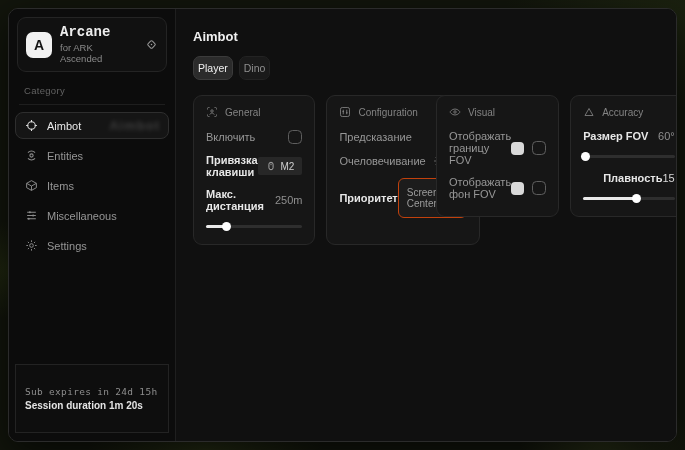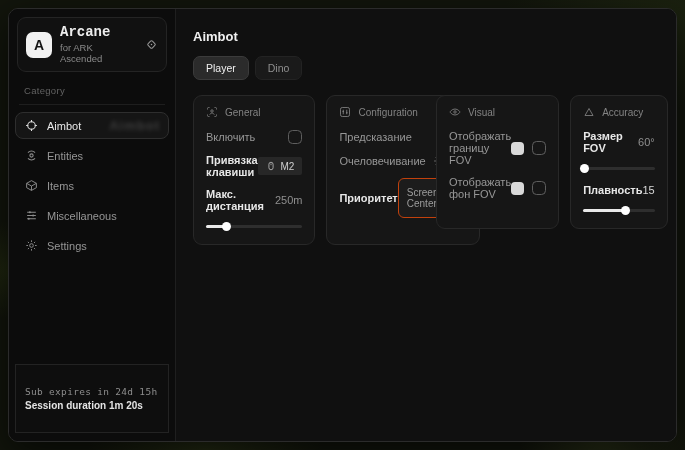--- a/index.html
+++ b/index.html
@@ -68,21 +68,21 @@
   .status-line1 {
     font-family:"DejaVu Sans Mono", monospace;
     font-size:9.5px; color:#8d8d8d; letter-spacing:.3px;
   }
   .status-line2 { font-size:10px; font-weight:bold; color:#e4e4e4; margin-top:3px; }
   
   .main { flex:1; background:#101010; padding:12px 14px; display:flex; flex-direction:column; }
   .page-title { font-size:13px; font-weight:bold; color:#f0f0f0; margin:8px 0 12px 3px; }
   .tabs { display:flex; gap:6px; margin:0 0 15px 3px; }
   .tab {
-    padding:5px 12px; border-radius:7px; font-size:10.5px;
+    padding:5px 4px; border-radius:7px; font-size:10.5px;
     color:#8f8f8f; background:#1a1a1a; border:1px solid #232323; cursor:pointer;
   }
   .tab.active { background:#2b2b2b; border-color:#3b3b3b; color:#efefef; }
   .columns { display:flex; gap:12px; align-items:flex-start; margin-left:3px; }
   .col { display:flex; gap:11px; width:231px; }
   .card {
     background:#161616; border:1px solid #282828; border-radius:9px;
     padding:10px 12px 11px; width:100%;
   }
   .card-header { display:flex; align-items:center; gap:7px; color:#838383; font-size:10px; margin-bottom:7px; }
@@ -329,21 +329,21 @@
           </div>
           <div class="row">
             <span class="row-label bright">Размер FOV</span>
             <span class="row-value">60°</span>
           </div>
           <div class="slider" style="--pct: 1.5%;">
             <span class="track"></span>
             <span class="fill"></span>
             <span class="thumb"></span>
           </div>
-          <div class="row" style="margin-top:6px;">
+          <div class="row" style="margin-top:6px;margin-left:20px;">
             <span class="row-label bright">Плавность</span>
             <span class="row-value bright">15</span>
           </div>
           <div class="slider" style="--pct: 58%;">
             <span class="track"></span>
             <span class="fill"></span>
             <span class="thumb"></span>
           </div>
         </div>
       </div>

